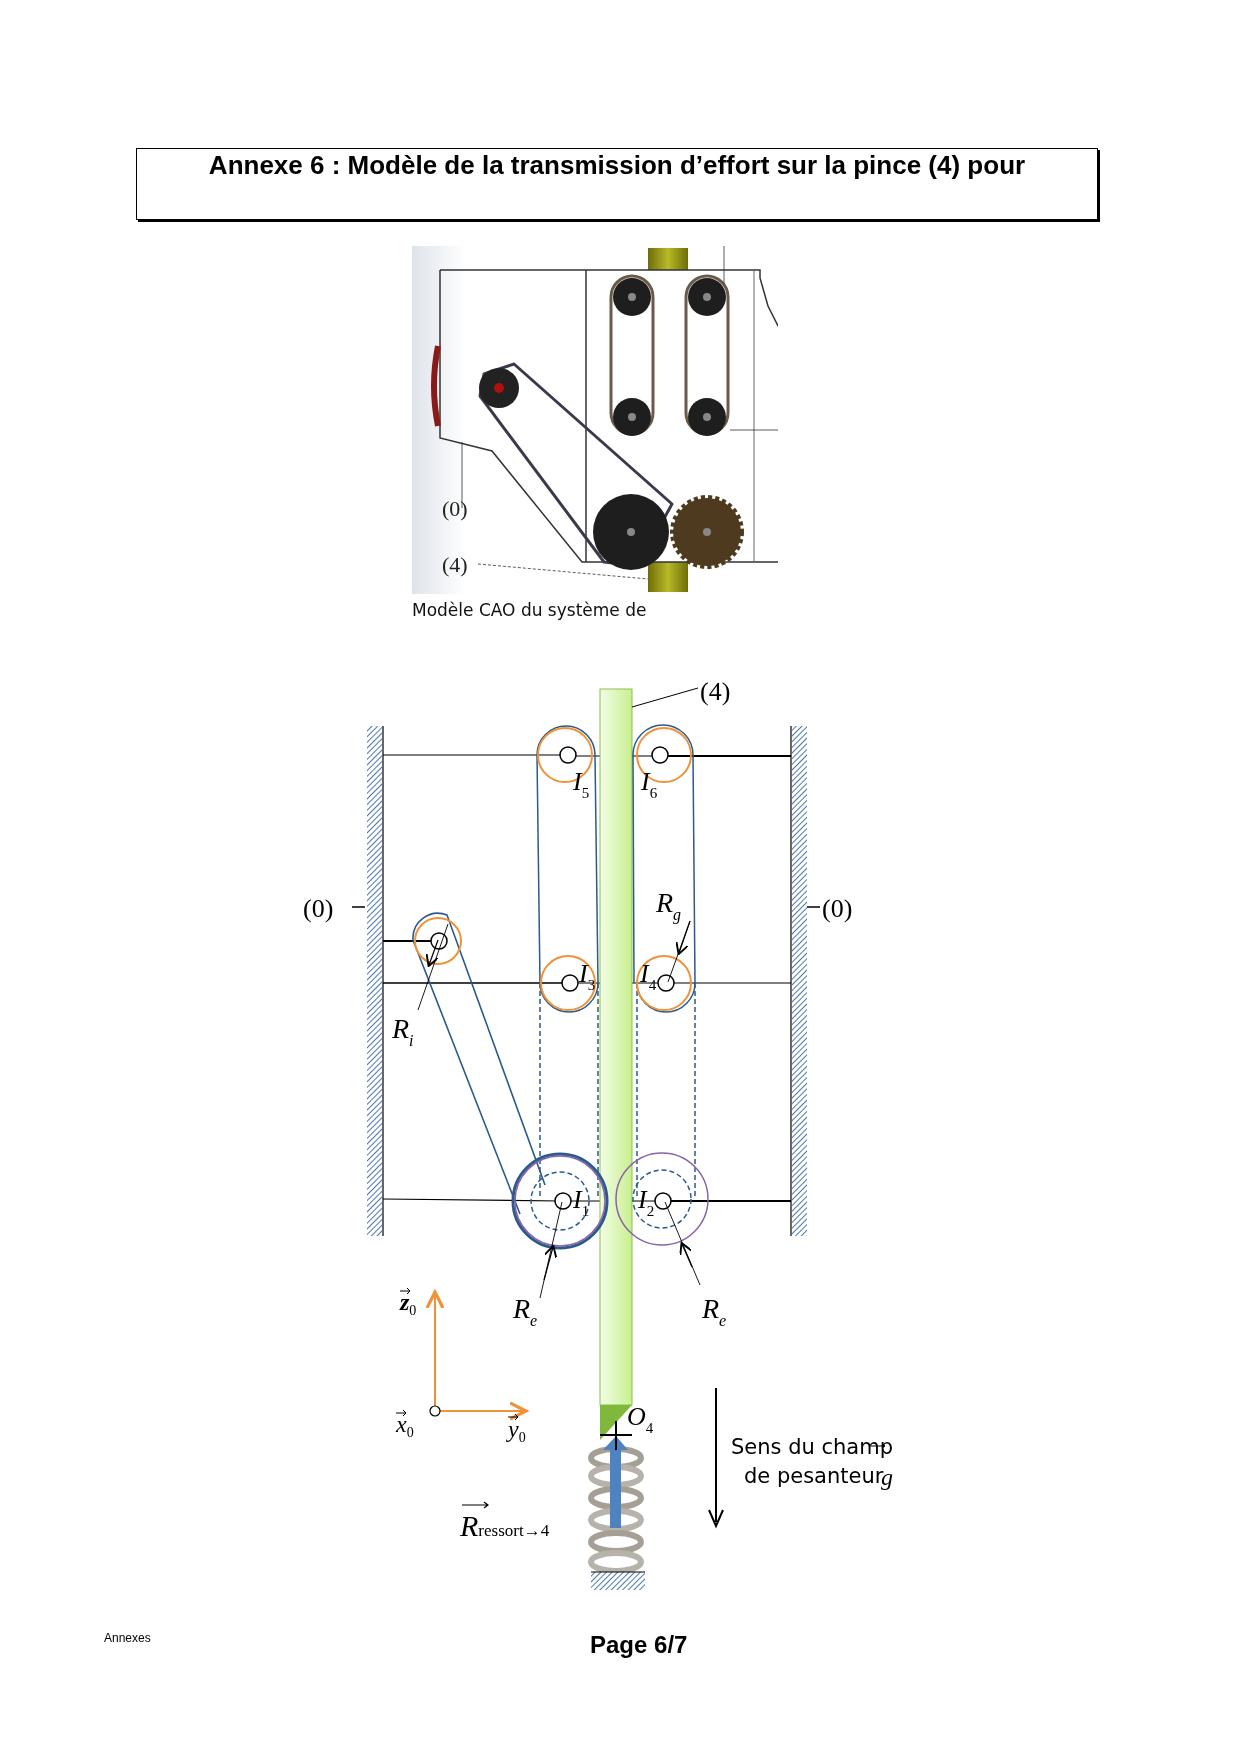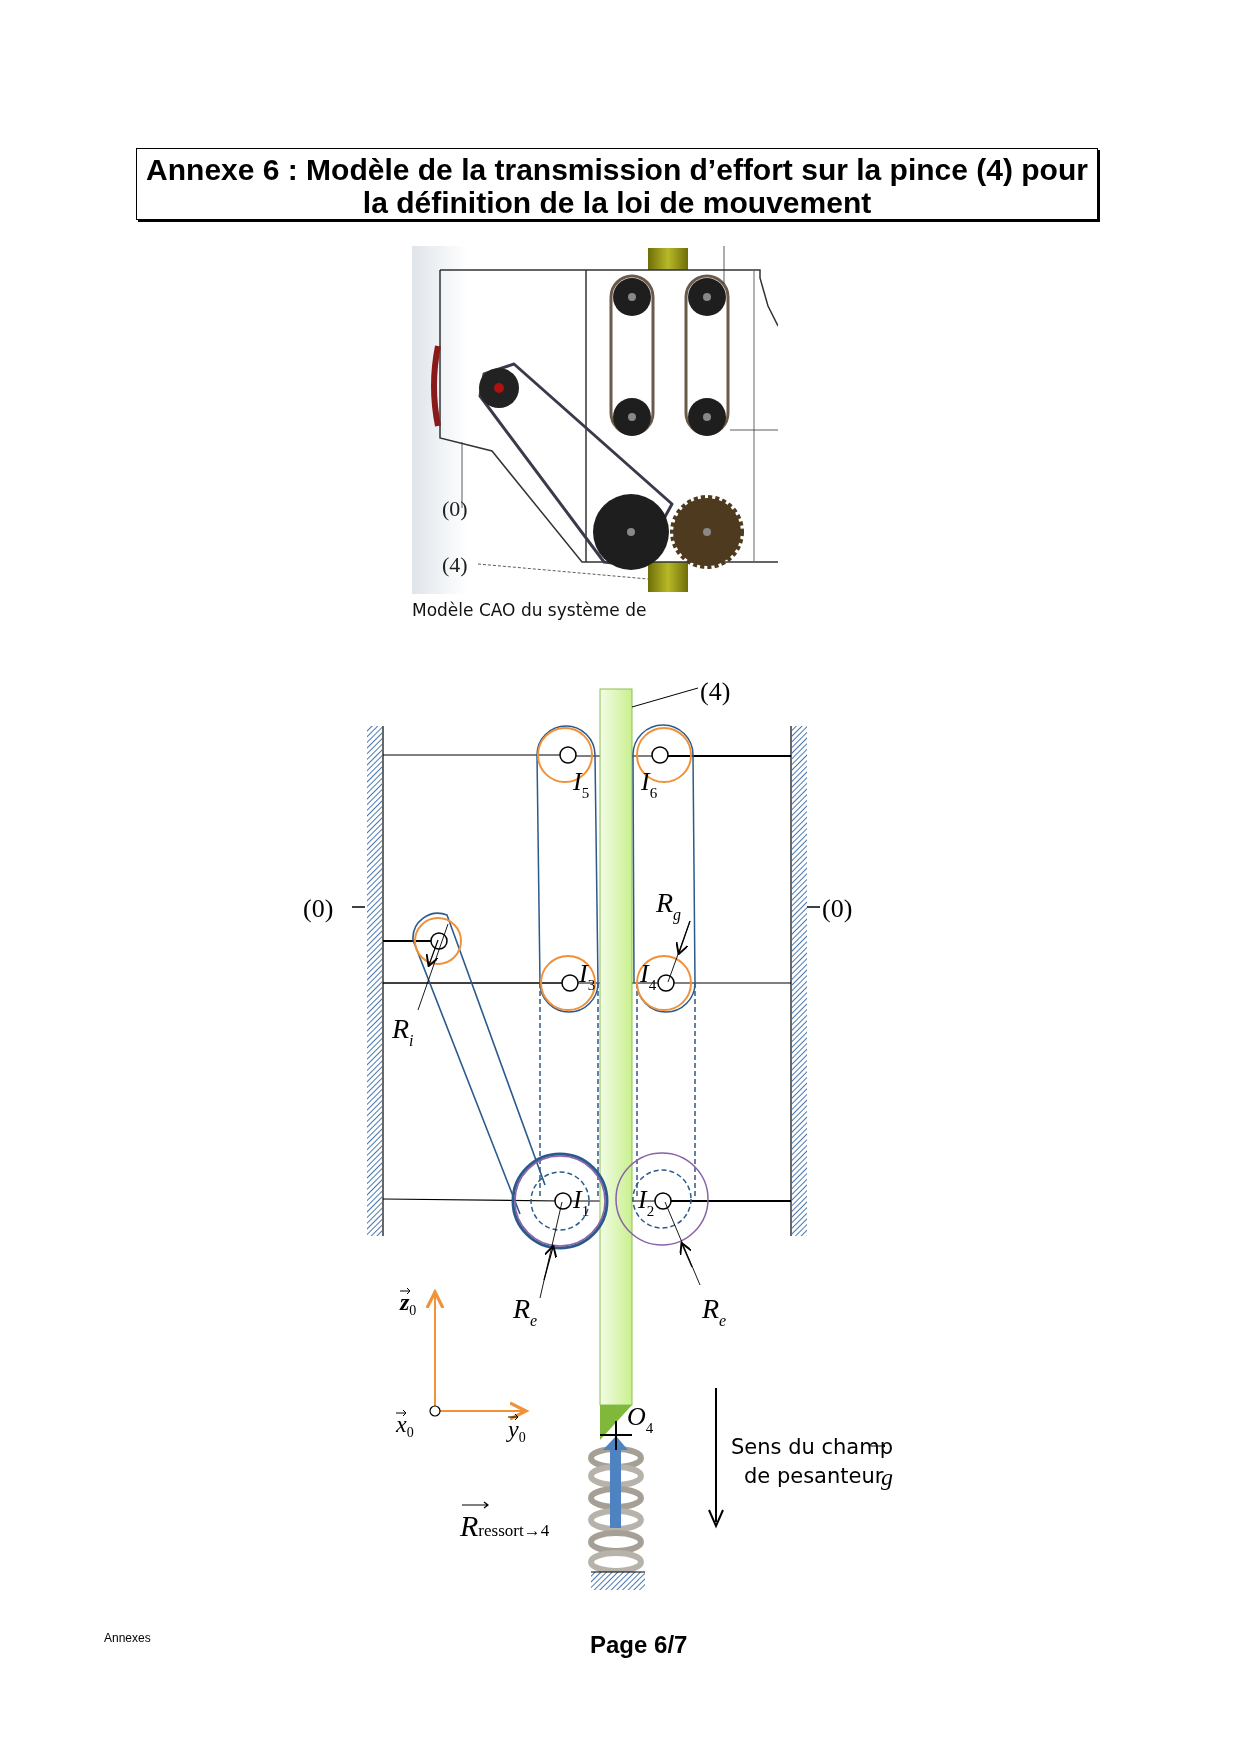--- a/index.html
+++ b/index.html
@@ -1,40 +1,39 @@
 <!DOCTYPE html>
 <html><head>
 <meta charset="utf-8">
 <style>
   html, body { margin: 0; padding: 0; background: #ffffff; }
   body { width: 1240px; height: 1754px; position: relative; overflow: hidden; font-family: "Liberation Sans", sans-serif; }
   .title-box {
     position: absolute; left: 136px; top: 148px; width: 960px; height: 70px;
     border: 1.5px solid #000; box-shadow: 2px 2px 0 #000;
-    text-align: center; font-weight: bold; font-size: 30px; line-height: 33px;
+    text-align: center; font-weight: bold; font-size: 26px; line-height: 33px;
     font-family: "Liberation Sans", sans-serif; color: #000;
-    display: flex; flex-direction: column; justify-content: flex-end;
+    display: flex; flex-direction: column; justify-content: flex-start;
   }
   .cao-wrap { position: absolute; left: 412px; top: 246px; width: 366px; height: 348px; }
   .caption {
     position: absolute; left: 412px; top: 596px; width: 366px; text-align: left;
     font-family: "DejaVu Sans", sans-serif; font-size: 17px; line-height: 28px; color: #111;
   }
   .diagram { position: absolute; left: 0; top: 640px; width: 1240px; height: 960px; }
   .footer-left { position: absolute; left: 104px; top: 1631px; font-size: 12px; color: #000; font-family: "Liberation Sans", sans-serif; }
   .footer-center { position: absolute; left: 590px; top: 1631px; font-size: 24px; font-weight: bold; color: #000; font-family: "Liberation Sans", sans-serif; }
   svg text { font-family: "Liberation Serif", serif; }
   .ital { font-style: italic; }
 </style>
 </head>
 <body>
 
 <div class="title-box">
   <div>Annexe 6 : Modèle de la transmission d’effort sur la pince (4) pour</div>
-  <div>la définition de la loi de mouvement</div>
 </div>
 
 <div class="cao-wrap">
   <svg width="366" height="348" viewBox="0 0 366 348">
     <defs>
       <linearGradient id="bgGrad" x1="0" y1="0" x2="1" y2="0">
         <stop offset="0" stop-color="#dfe4ea"></stop>
         <stop offset="0.15" stop-color="#ffffff"></stop>
         <stop offset="1" stop-color="#ffffff"></stop>
       </linearGradient>

